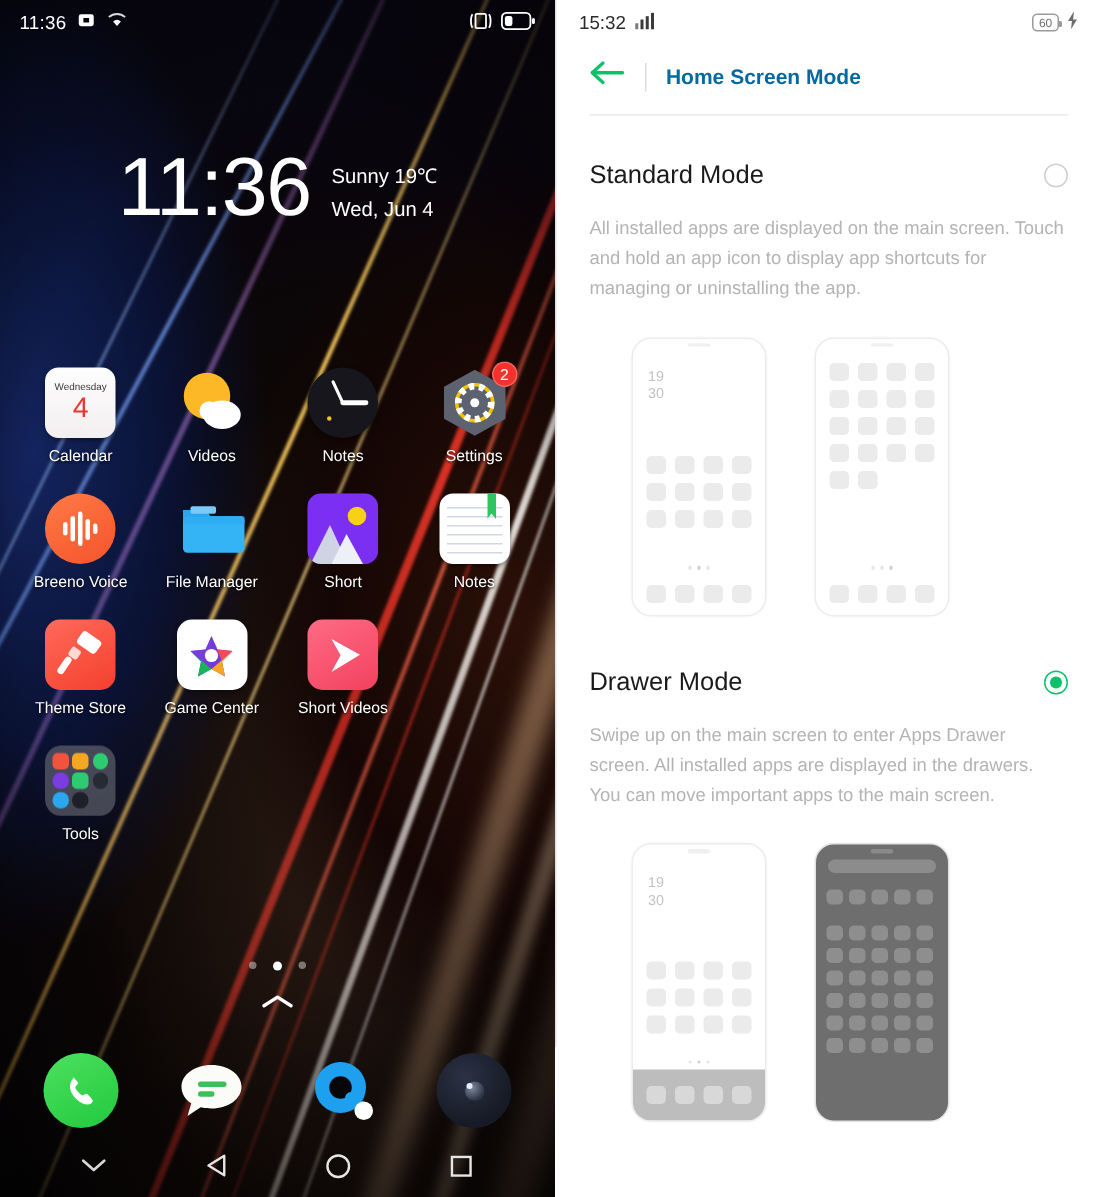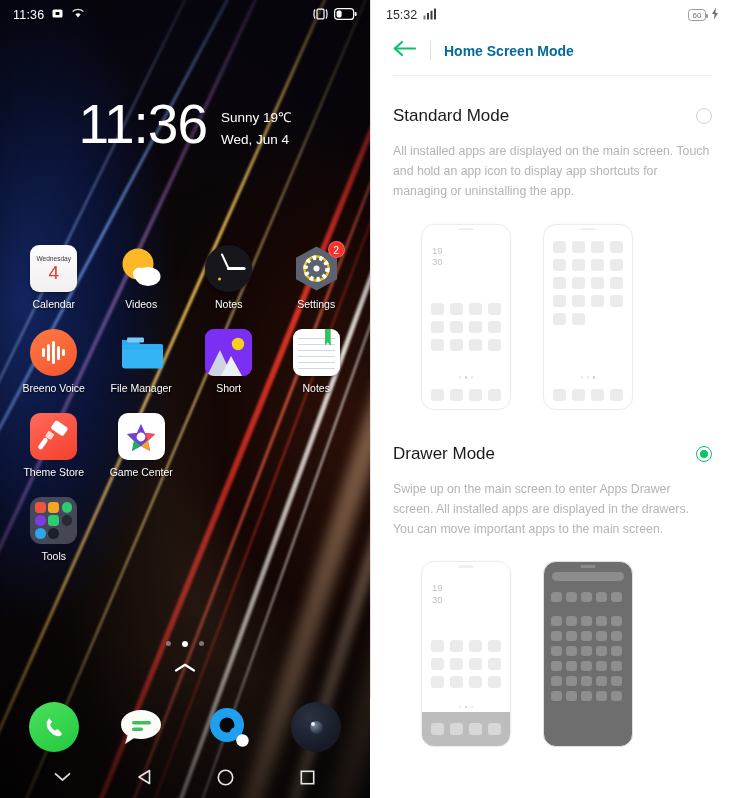--- a/index.html
+++ b/index.html
@@ -464,20 +464,28 @@
               <path d="M16 3 L20 12 L30 13 L23 20 L25 30 L16 25 L7 30 L9 20 L2 13 L12 12 Z" fill="#6f3ad6"></path>
               <path d="M16 3 L20 12 L30 13 L23 20 Z" fill="#f04b5a"></path>
               <path d="M30 13 L23 20 L25 30 L16 25 Z" fill="#f6a623"></path>
               <path d="M16 25 L7 30 L9 20 L2 13 Z" fill="#19b45a"></path>
               <path d="M2 13 L12 12 L16 3 L16 25 Z" fill="#7b3ce0" opacity=".75"></path>
               <circle cx="16" cy="16" r="4.4" fill="#fff"></circle>
             </svg>
           </div>
           <div class="app-label">Game Center</div>
         </div>
+        <div class="app-cell">
+          <div class="icon-box ic-shortvid">
+            <svg width="30" height="30" viewBox="0 0 30 30">
+              <path d="M7 4 L26 14.5 L7 26 L13 14.8 Z" fill="#fff"></path>
+            </svg>
+          </div>
+          <div class="app-label">Short Videos</div>
+        </div>
       </div>
 
       <div class="app-row">
         <div class="app-cell">
           <div class="icon-box ic-folder">
             <span class="fd-mini" style="background:#f0543c"></span>
             <span class="fd-mini" style="background:#f5a623"></span>
             <span class="fd-mini round" style="background:#2ecc71"></span>
             <span class="fd-mini round" style="background:#7b3ce0"></span>
             <span class="fd-mini" style="background:#2ecc71"></span>

